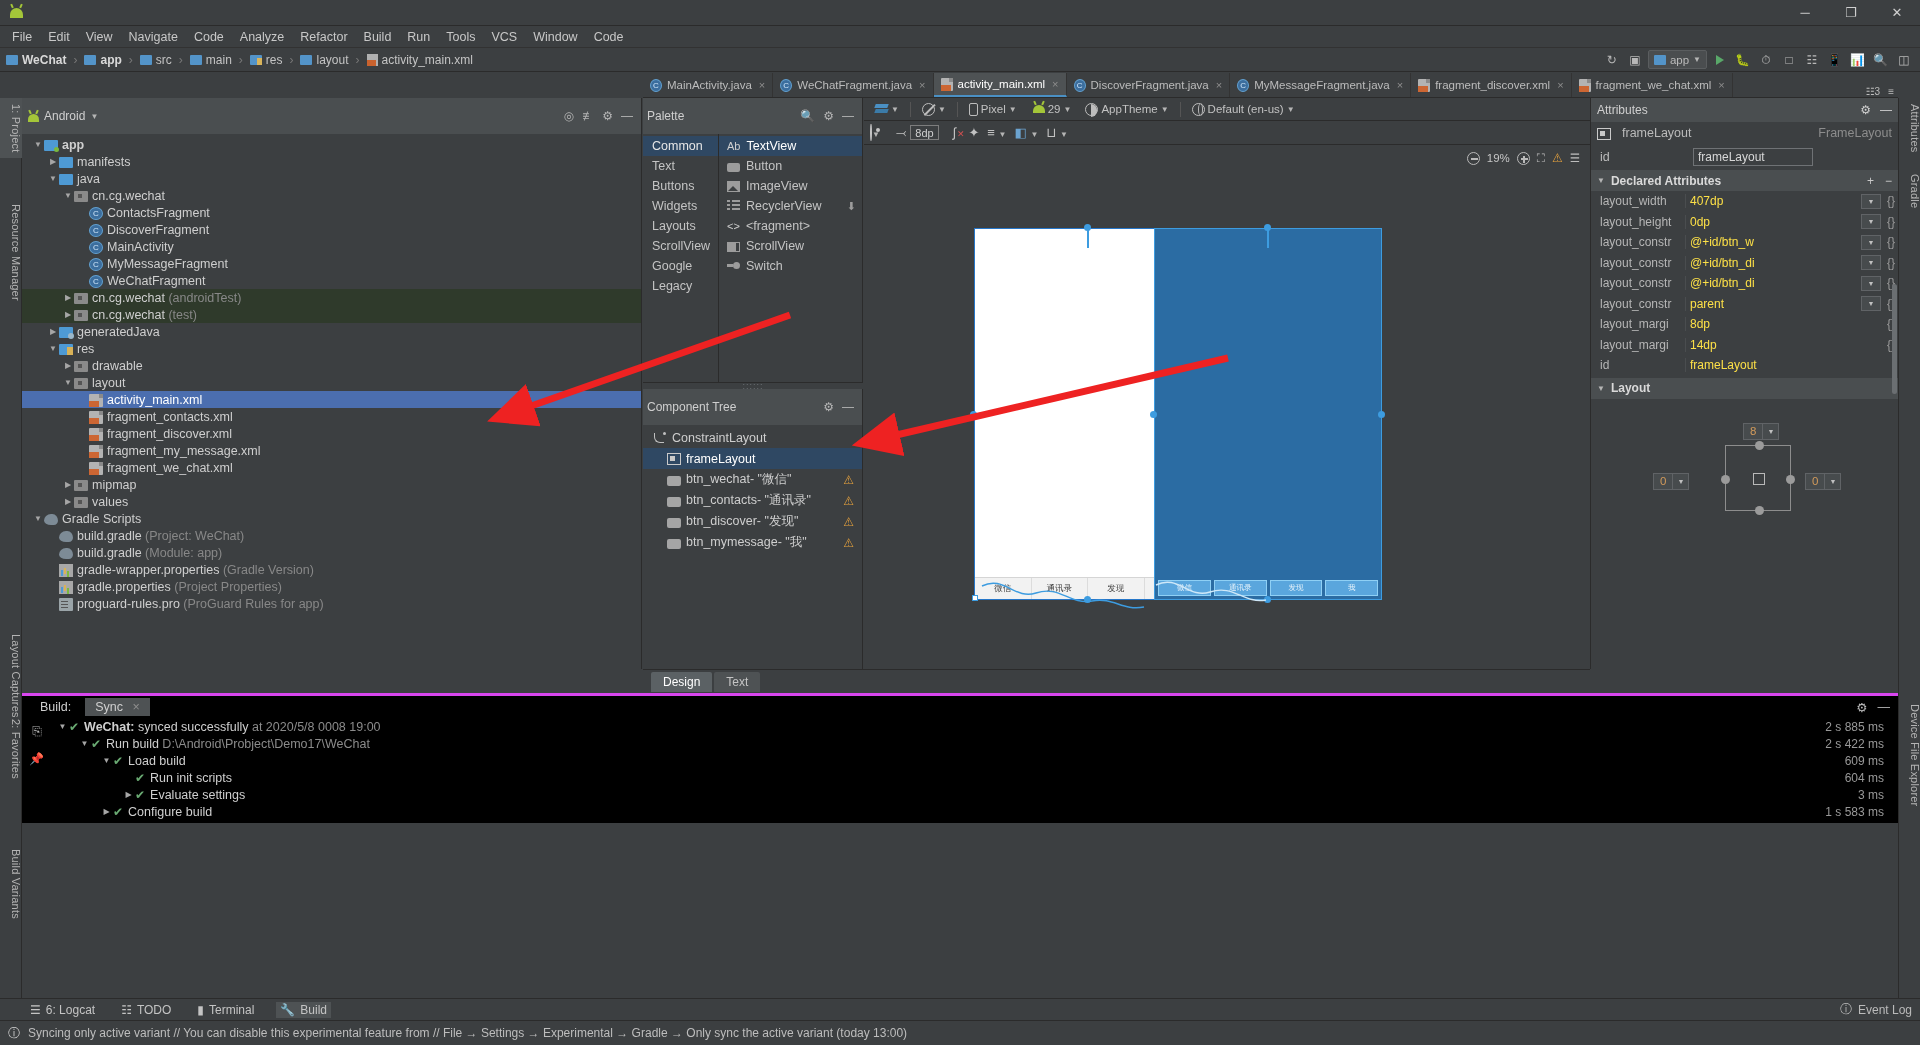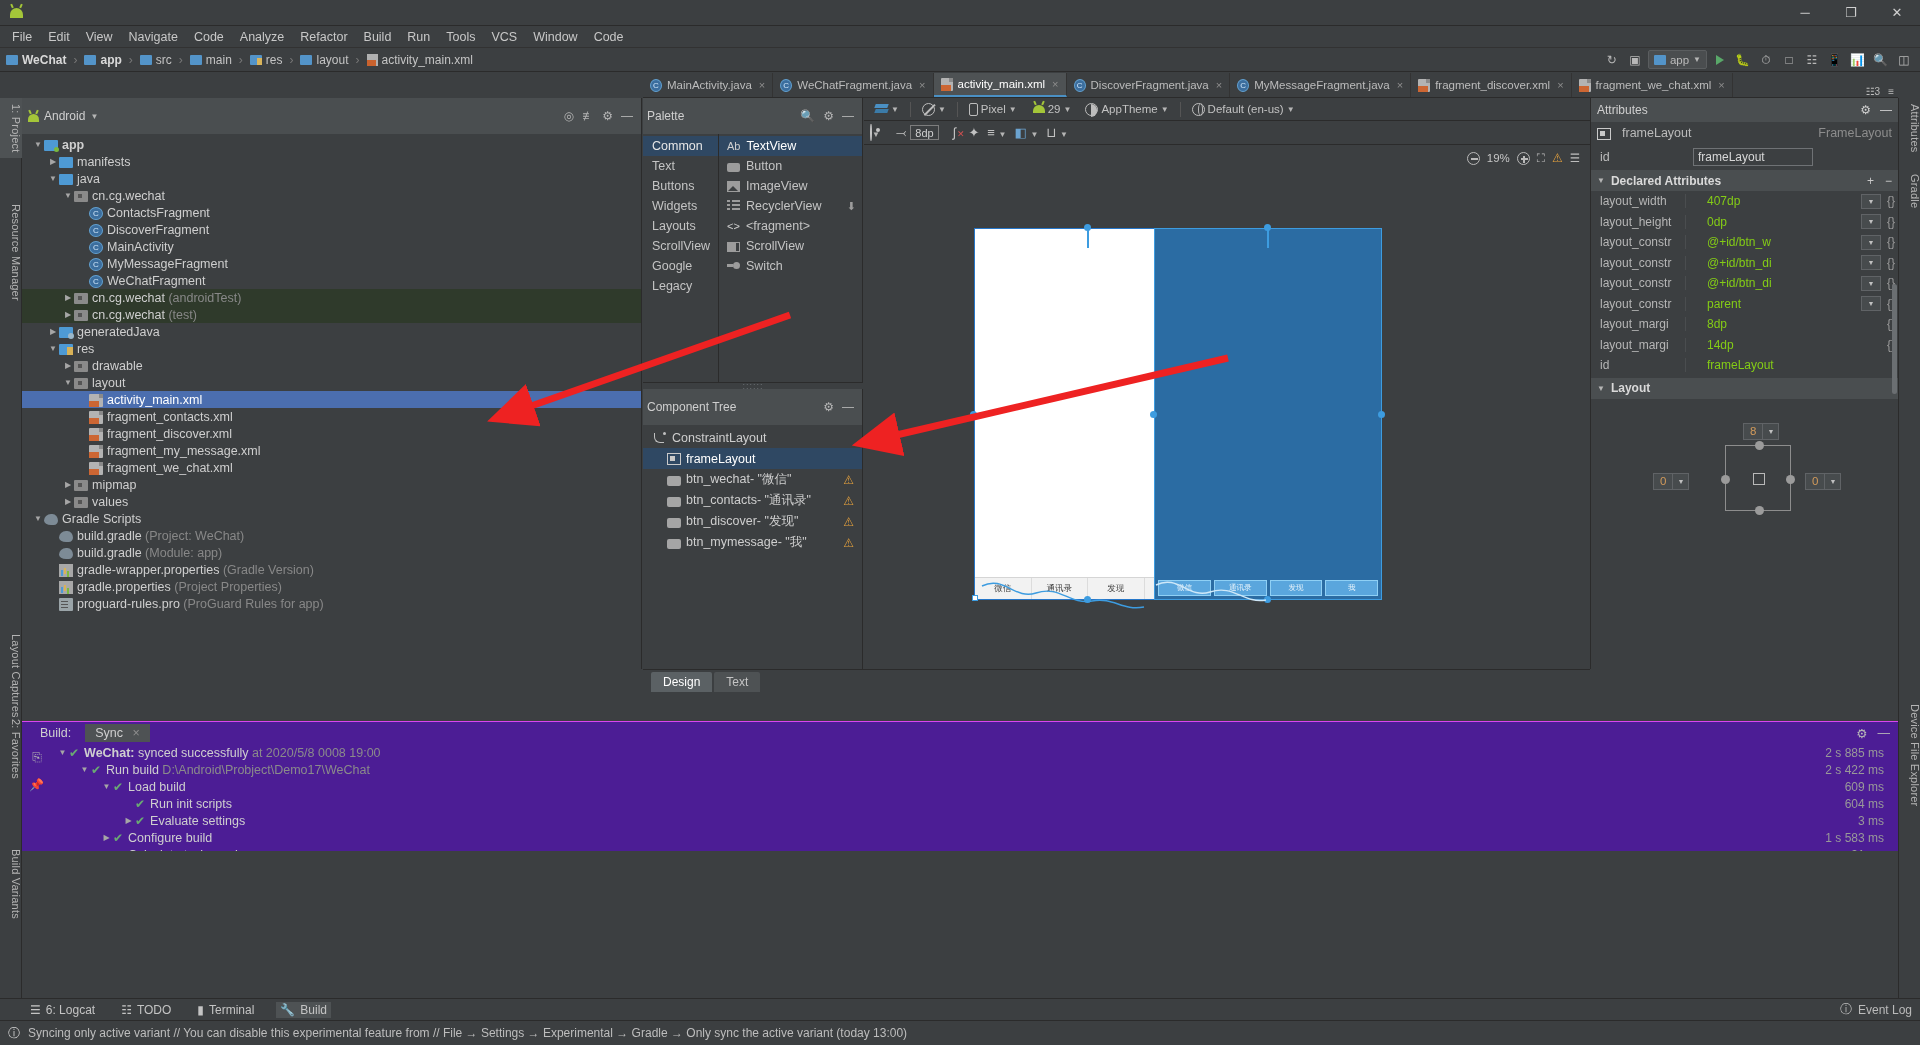--- a/index.html
+++ b/index.html
@@ -226,42 +226,42 @@
   .attr-comp .type { margin-left:auto; color:#8d8d8d; }
   .attr-idrow { height:26px; display:flex; align-items:center; padding:0 6px; gap:8px; font-size:12.5px; }
   .attr-input { border:1px solid #6f7275; background:#3c3f41; color:#d8d8d8; font-size:12px;
       height:18px; padding:0 4px; width:120px; }
   .attr-section { height:21px; display:flex; align-items:center; background:#4a4e50; padding:0 6px;
       font-size:12px; color:#d9d9d9; font-weight:bold; gap:6px; }
   .attr-section .pm { margin-left:auto; display:flex; gap:11px; font-weight:normal; color:#c9c9c9; }
   .attr-row { height:20.5px; display:flex; align-items:center; font-size:12px; }
   .attr-row .k { width:94px; padding-left:9px; color:#b6b6b6; overflow:hidden;
       white-space:nowrap; flex:0 0 94px; }
-  .attr-row .v { flex:1; color:#84cc16; padding-left:21px; overflow:hidden; white-space:nowrap;
+  .attr-row .v { flex:1; color:#fde047; padding-left:4px; overflow:hidden; white-space:nowrap;
       border-left:1px solid #4a4d4f; }
   .attr-row .dd { width:20px; height:15px; border:1px solid #606366; background:#474b4d;
       display:flex;align-items:center;justify-content:center; font-size:7px; color:#c0c0c0;
       flex:0 0 20px; margin-right:3px;}
   .attr-row .brace { width:14px; text-align:center; color:#9a9a9a; font-size:12px; flex:0 0 14px; }
   .attr-scroll { position:absolute; right:1px; top:186px; width:5px; height:110px; background:#6b6f72;
       border-radius:3px; }
   .layout-widget { position:relative; height:120px; margin-top:16px; }
   .lw-box { position:absolute; left:134px; top:30px; width:66px; height:66px;
       border:1px solid #8d8d8d; }
   .lw-inner { position:absolute; left:27px; top:27px; width:12px; height:12px; border:1px solid #b9b9b9; }
   .lw-dot { position:absolute; width:9px;height:9px;border-radius:50%;background:#9b9b9b; }
   .sel-num { display:flex; align-items:center; border:1px solid #606366; background:#474b4d;
       height:17px; font-size:11.5px; color:#d29a5b; }
   .sel-num span { padding:0 6px; }
   .sel-num i { width:16px; border-left:1px solid #606366; display:flex; align-items:center;
       justify-content:center; font-size:7px; color:#c0c0c0; height:100%; font-style:normal; }
 
   
-  .buildpanel { position:absolute; left:22px; top:721px; right:22px; height:130px; background:#4c1d95;
-      border-top:1px solid #d946ef; }
+  .buildpanel { position:absolute; left:22px; top:693px; right:22px; height:130px; background:#000000;
+      border-top:3px solid #d946ef; }
   .bp-tabs { height:22px; display:flex; align-items:center; gap:4px; padding-left:8px; font-size:12.5px; }
   .bp-tabs .t { padding:2px 10px; color:#cfcfcf; }
   .bp-tabs .t.active { background:#4e5254; }
   .bp-tabs .gear { margin-left:auto; display:flex; gap:10px; padding-right:8px; color:#b8b8b8; }
   .bp-left-icons { position:absolute; left:2px; top:28px; width:26px; display:flex; flex-direction:column;
       gap:14px; align-items:center; color:#b5b5b5; font-size:12px; }
   .bp-body { position:absolute; left:30px; right:0; top:22px; bottom:0; overflow:hidden; }
   .bp-row { height:17px; display:flex; align-items:center; white-space:nowrap; font-size:12.5px; }
   .bp-row .tri { width:13px; text-align:center; color:#a6a6a6; font-size:8px; }
   .bp-row .chk { color:#6aab73; margin-right:5px; font-size:12px; }

